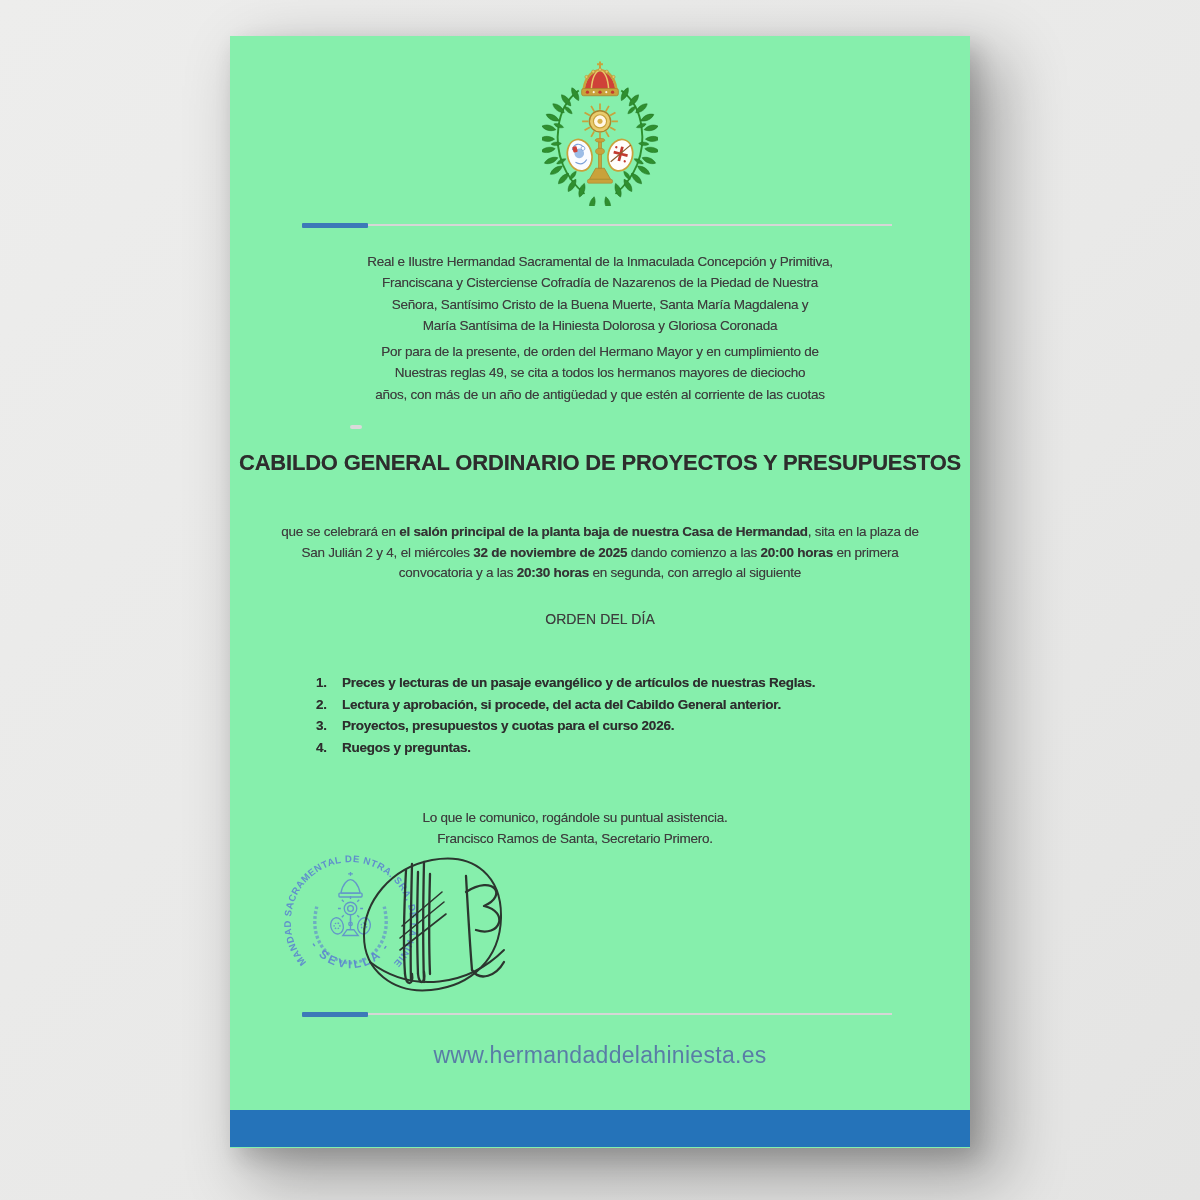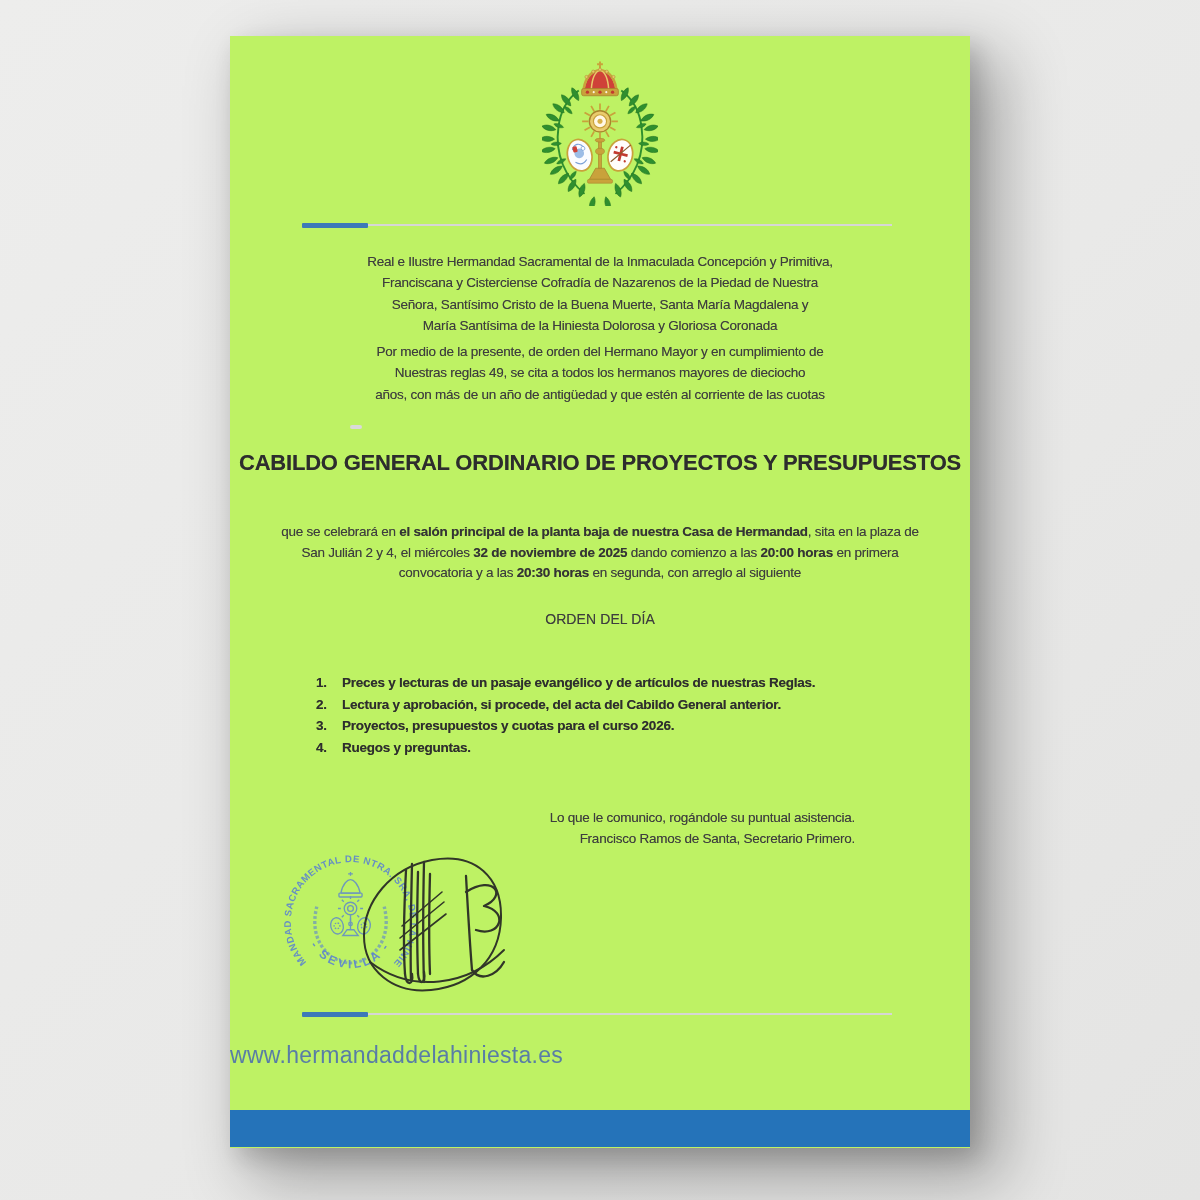--- a/index.html
+++ b/index.html
@@ -9,21 +9,21 @@
   }
   *{margin:0;padding:0;box-sizing:border-box;}
   html,body{width:1200px;height:1200px;overflow:hidden;}
   body{
     font-family:"Liberation Sans","DejaVu Sans",sans-serif;
     background:linear-gradient(135deg,#ededec 0%,var(--background) 55%,#e4e4e3 100%);
   }
   .stage{position:relative;width:1200px;height:1200px;}
   .page{
     position:absolute;left:230px;top:36px;width:740px;height:1112px;
-    background:#bef264;
+    background:#86efac;
     box-shadow:26px 26px 60px 6px rgba(0,0,0,0.30), 8px 10px 22px rgba(0,0,0,0.16);
   }
   .crest{position:absolute;left:312px;top:22px;width:116px;height:148px;}
   .rule{position:absolute;left:72px;width:590px;height:6px;display:flex;align-items:center;}
   .rule1{top:186px;} .rule2{top:975px;}
   .rule .blue{width:66px;height:5px;background:var(--accent-blue);border-radius:1px;flex:0 0 auto;}
   .rule .gray{flex:1 1 auto;height:2.4px;background:#d6d6d6;}
   .block{position:absolute;left:0;width:740px;text-align:center;color:var(--text);
          font-size:13.5px;letter-spacing:-0.25px;line-height:21.3px;
          text-shadow:0 0 0.4px rgba(62,62,62,0.55);}
@@ -32,26 +32,26 @@
   .title-block{top:417px;font-size:22px;font-weight:bold;color:#2d2d2d;
                letter-spacing:-0.2px;line-height:20px;}
   .venue{top:486px;line-height:20.6px;}
   .venue .b{font-weight:bold;color:#343434;}
   .orden{top:573px;font-size:14px;letter-spacing:0.1px;}
   .agenda{position:absolute;left:86px;top:636px;width:600px;color:#2e2e2e;
           font-size:13.5px;font-weight:bold;letter-spacing:-0.25px;line-height:21.7px;
           text-align:left;text-shadow:0 0 0.4px rgba(40,40,40,0.5);}
   .agenda .item{display:flex;}
   .agenda .num{width:26px;flex:0 0 auto;}
-  .closing{position:absolute;left:65px;top:771px;width:560px;text-align:right;
+  .closing{position:absolute;left:65px;top:771px;width:560px;text-align:center;
            color:var(--text);font-size:13.5px;letter-spacing:-0.25px;line-height:21px;
            text-shadow:0 0 0.4px rgba(62,62,62,0.55);}
   .stamp{position:absolute;left:43px;top:807px;width:155px;height:158px;}
   .signature{position:absolute;left:116px;top:810px;width:172px;height:156px;}
-  .website{position:absolute;left:0;top:1005px;width:740px;text-align:left;
+  .website{position:absolute;left:0;top:1005px;width:740px;text-align:center;
            color:var(--website-blue);font-size:23px;letter-spacing:0.3px;line-height:28px;}
   .footer-bar{position:absolute;left:0;top:1074px;width:740px;height:37px;
               background:var(--footer-blue);}
   .speck{position:absolute;left:120px;top:389px;width:12px;height:4px;border-radius:2px;
          background:#dadada;}
   .stamp text{font-family:"Liberation Sans",sans-serif;font-weight:bold;
               fill:var(--stamp-blue);}
 </style>
 </head>
 <body>
@@ -158,21 +158,21 @@
     </div>
 
     <div class="block org">
       <div>Real e Ilustre Hermandad Sacramental de la Inmaculada Concepción y Primitiva,</div>
       <div>Franciscana y Cisterciense Cofradía de Nazarenos de la Piedad de Nuestra</div>
       <div>Señora, Santísimo Cristo de la Buena Muerte, Santa María Magdalena y</div>
       <div>María Santísima de la Hiniesta Dolorosa y Gloriosa Coronada</div>
     </div>
 
     <div class="block intro">
-      <div>Por medio de la presente, de orden del Hermano Mayor y en cumplimiento de</div>
+      <div>Por para de la presente, de orden del Hermano Mayor y en cumplimiento de</div>
       <div>Nuestras reglas 49, se cita a todos los hermanos mayores de dieciocho</div>
       <div>años, con más de un año de antigüedad y que estén al corriente de las cuotas</div>
     </div>
 
     <div class="speck"></div>
 
     <div class="block title-block">CABILDO GENERAL ORDINARIO DE PROYECTOS Y PRESUPUESTOS</div>
 
     <div class="block venue">
       <div><span>que se celebrará en </span><span class="b">el salón principal de la planta baja de nuestra Casa de Hermandad</span><span>, sita en la plaza de</span></div>

